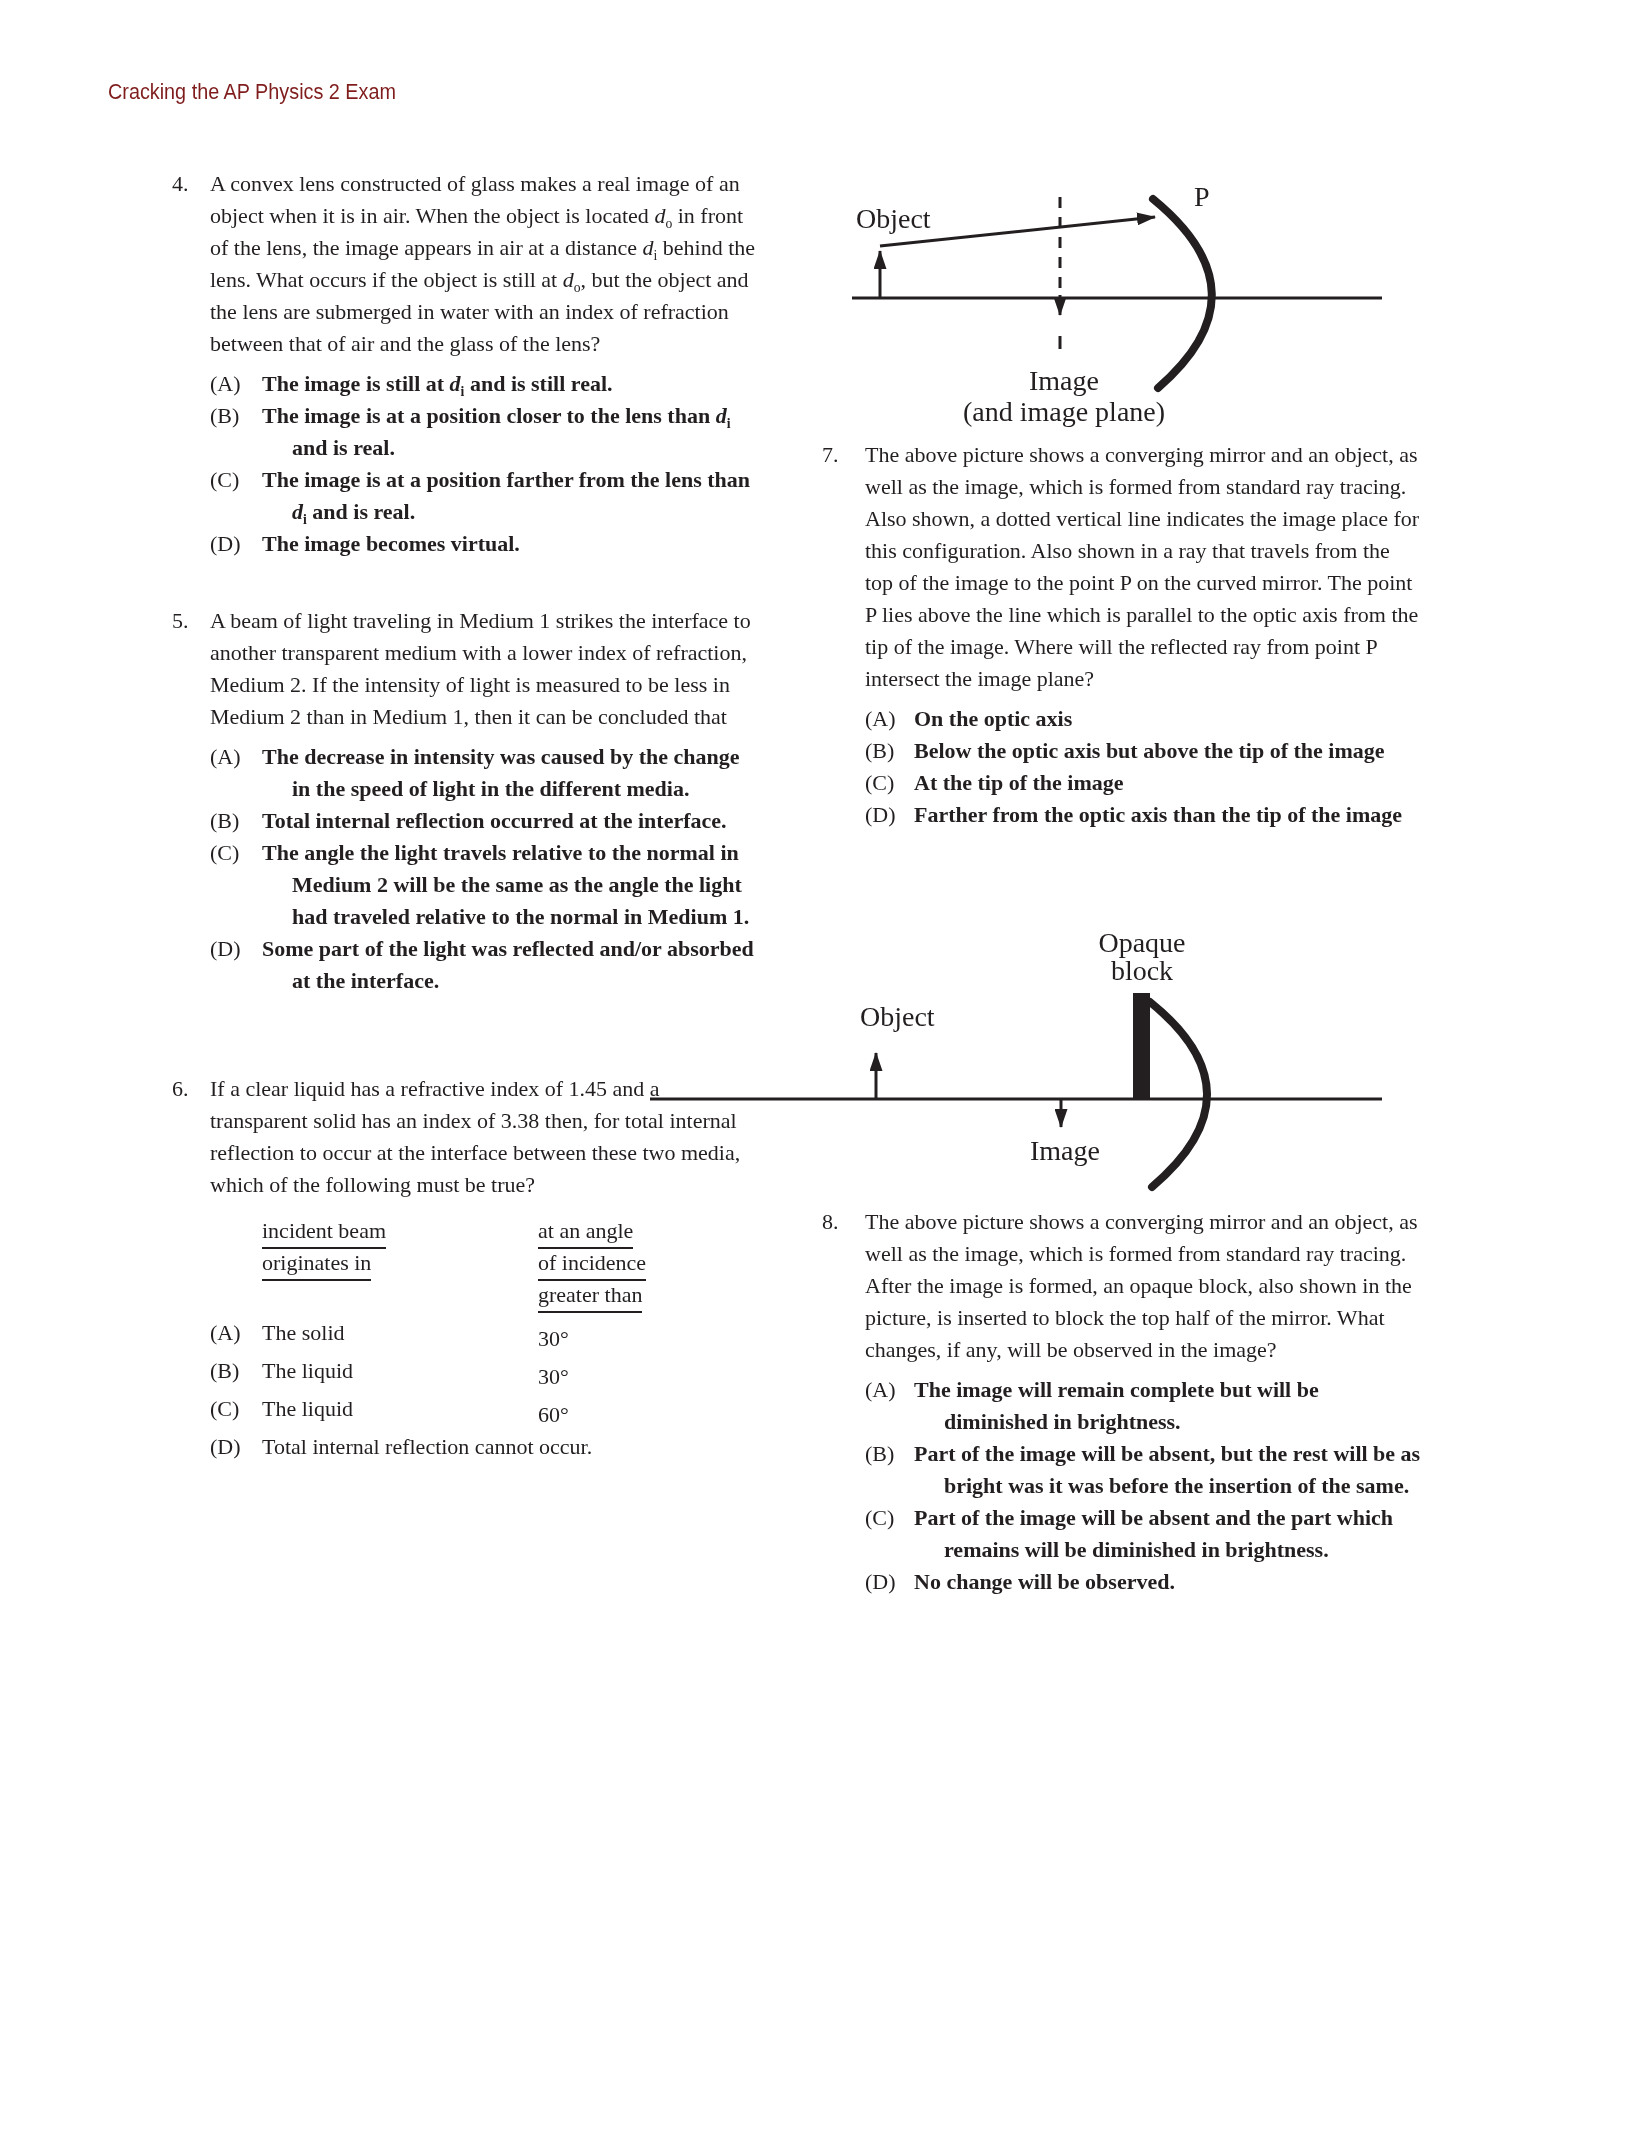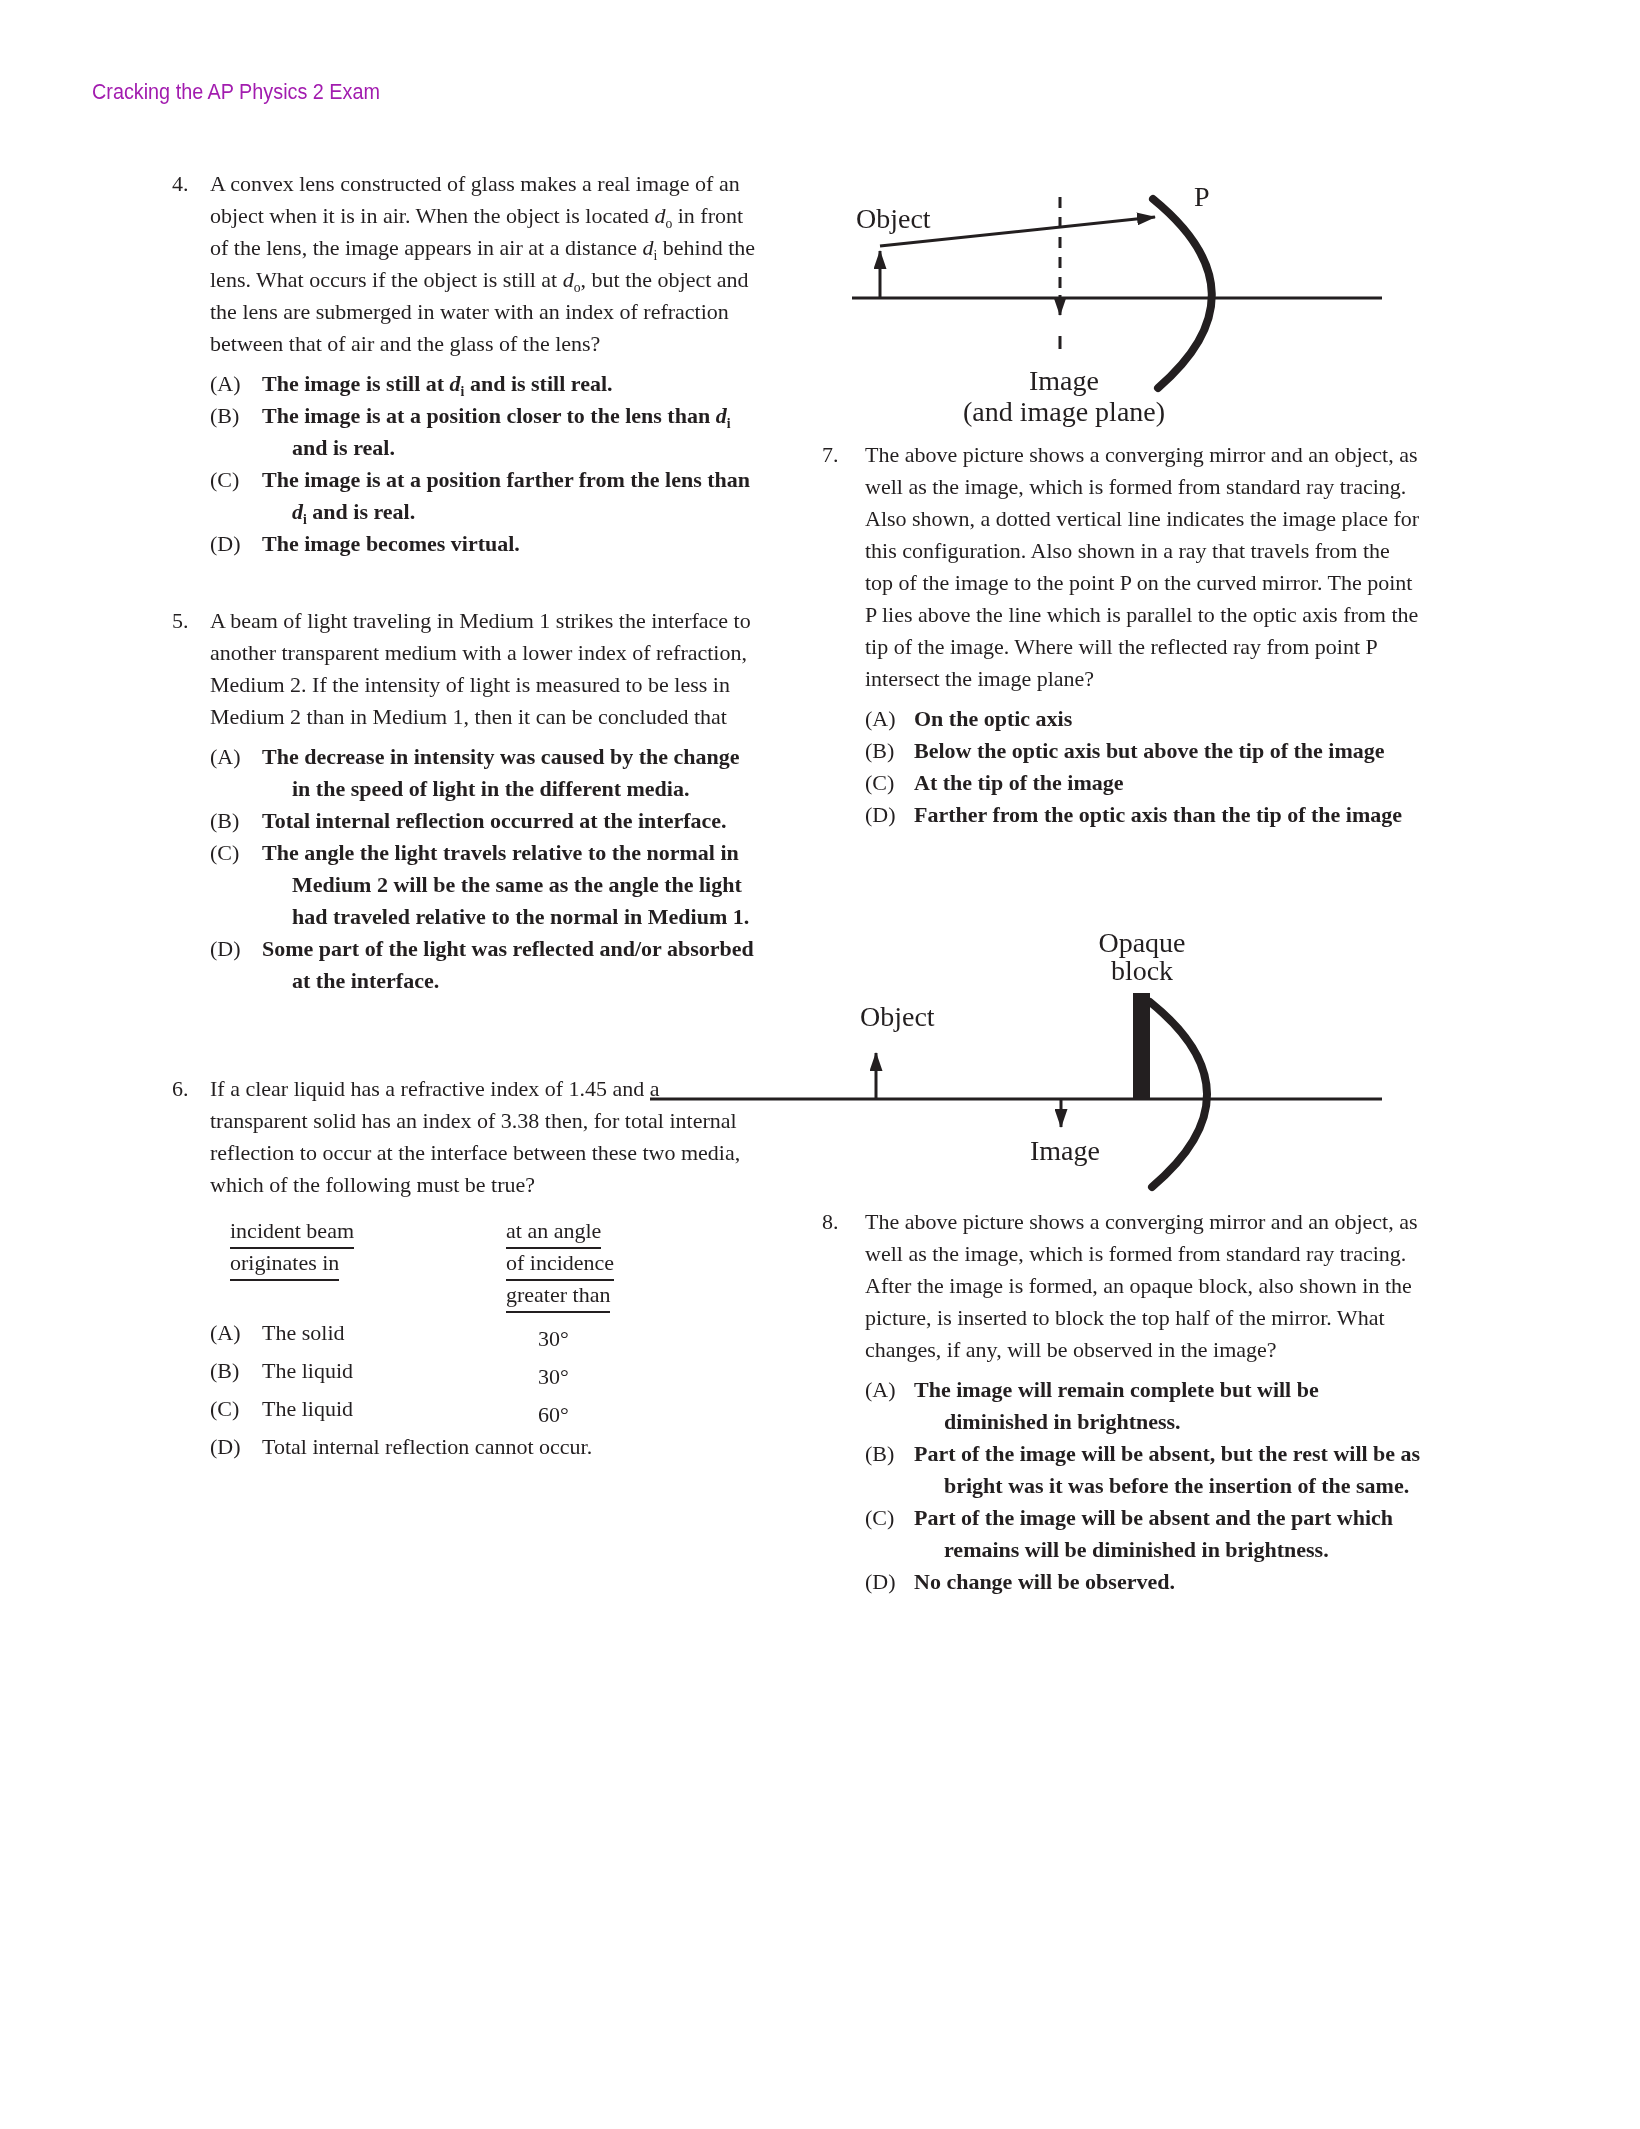--- a/index.html
+++ b/index.html
@@ -5,21 +5,21 @@
   html,body{margin:0;padding:0;background:#e8e8e8;}
   .page{
     position:relative;width:1640px;height:2129px;background:#ffffff;
     font-family:"Liberation Serif","DejaVu Serif",serif;
     color:#231f20;font-size:22px;line-height:32px;overflow:hidden;
     margin:0 auto;
   }
   .sans{font-family:"Liberation Sans","DejaVu Sans",sans-serif;}
   .condense{display:inline-block;transform:scaleX(0.9);transform-origin:left center;white-space:nowrap;}
 
-  .header{position:absolute;left:92px;top:76px;font-size:22px;color:#a21caf;}
+  .header{position:absolute;left:108px;top:76px;font-size:22px;color:#7f1d1d;}
 
   .col{position:absolute;}
   .col-left{left:172px;top:168px;width:586px;}
   .col-right{left:822px;top:185px;width:600px;}
 
   .q{display:flex;}
   .qnum{flex:none;width:38px;}
   .col-right .qnum{width:43px;}
   .qbody{flex:1;min-width:0;}
   .opts{margin-top:8px;}
@@ -35,21 +35,21 @@
   #q7{margin-top:9px;}
   #q8{margin-top:2px;}
 
   .diagram{display:block;margin-left:-195px;}
   #diagram2{margin-top:98px;}
   .dline{stroke:#231f20;stroke-width:3;fill:none;}
   .darc{stroke:#231f20;stroke-width:8;fill:none;stroke-linecap:round;}
   .dtext{font-family:"Liberation Serif","DejaVu Serif",serif;font-size:28px;fill:#231f20;}
 
   .tbl{margin-top:14px;}
-  .thead{display:flex;margin-left:20px;}
+  .thead{display:flex;margin-left:52px;}
   .th1{width:276px;}
   .th2{width:200px;}
   .thline span{display:inline-block;border-bottom:2px solid #231f20;padding-bottom:1px;line-height:30px;}
   .thline{height:32px;}
   .trows{margin-top:6px;}
   .trow{display:flex;}
   .tmed{width:276px;}
   .trow-d .tmed{width:auto;font-family:Liberation Serif, serif;}
   .tang{width:130px;text-align:left;margin-top:6px;}
 

